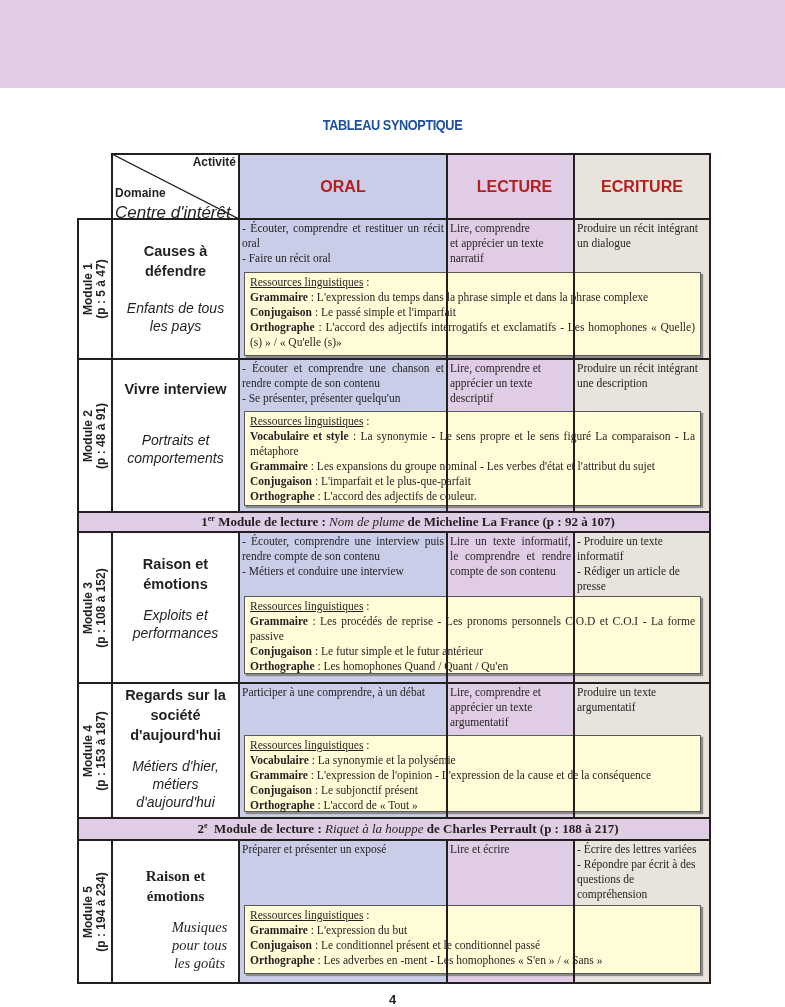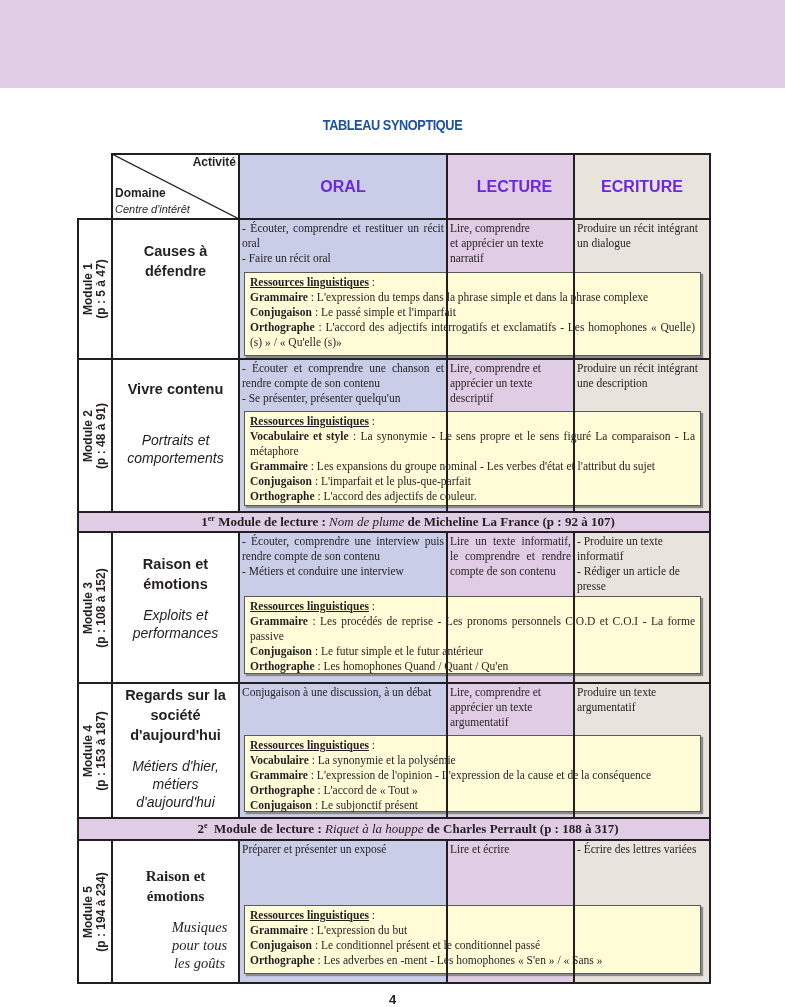--- a/index.html
+++ b/index.html
@@ -3,70 +3,71 @@
 <meta charset="utf-8">
 <style>
   html, body { margin:0; padding:0; }
   body { width:785px; height:1007px; background:#ffffff; position:relative; overflow:hidden; font-family:"Liberation Serif", serif; color:#231f20; }
   .topband { position:absolute; left:0; top:0; width:785px; height:88px; background:#e0cde5; }
   .title { position:absolute; left:0; width:785px; top:116px; text-align:center; font-family:"Liberation Sans", sans-serif; font-weight:bold; font-size:15px; color:#1f4fa0; letter-spacing:-0.5px; transform:scaleX(0.85); }
   .abs { position:absolute; box-sizing:border-box; }
   .bg-oral { background:#c9cde8; }
   .bg-lect { background:#e0cde5; }
   .bg-ecri { background:#e8e3dc; }
-  .hdr { font-family:"Liberation Sans", sans-serif; font-weight:bold; font-size:16px; color:#6d28d9; display:flex; align-items:center; justify-content:center; }
+  .hdr { font-family:"Liberation Sans", sans-serif; font-weight:bold; font-size:16px; color:#b91c1c; display:flex; align-items:center; justify-content:center; }
   .vline { position:absolute; background:#231f20; }
   .hline { position:absolute; background:#231f20; }
   .cell { font-size:11.5px; line-height:15px; padding:2px 3px; overflow:hidden; }
   .cell div { white-space:normal; }
   .justify { text-align:justify; }
   .domain { font-family:"Liberation Sans", sans-serif; text-align:center; display:flex; flex-direction:column; align-items:center; }
   .domain .dt { font-weight:bold; font-size:14.5px; line-height:20px; }
   .domain .ci { font-style:italic; font-size:14px; line-height:18px; }
   .domain .ci.serif { font-family:"Liberation Serif", serif; font-size:14.5px;margin-left:48px; }
   .domain .dt.serif { font-family:"Liberation Serif", serif; font-size:15px; }
   .modlabel { display:flex; align-items:center; justify-content:center; }
   .modlabel .rot { transform:rotate(-90deg); white-space:nowrap; text-align:center; font-family:"Liberation Sans", sans-serif; font-weight:bold; font-size:12px; line-height:13px; }
   .res { position:absolute; box-sizing:border-box; background:#fffcd7; border:1px solid #5a5a5a; box-shadow:2px 2px 1px #8a8a8a; font-size:11.5px; line-height:15px; padding:2px 5px; }
-  .res .rh { font-weight:bold; text-decoration:underline; }
+  .res .rh { font-weight:normal; text-decoration:underline; }
   .res b { font-weight:bold; }
   .banner { background:#e0cde5; font-size:13px; font-weight:bold; display:flex; align-items:center; justify-content:center;padding-left:28px; }
   .banner i { font-weight:normal; font-style:italic; }
   .corner { background:#ffffff; font-family:"Liberation Sans", sans-serif; }
   .pagenum { position:absolute; left:0; width:785px; top:992px; text-align:center; font-family:"Liberation Sans", sans-serif; font-weight:bold; font-size:13px; }
 </style>
 </head>
 <body>
 
 <div class="topband"></div>
 <div class="title">TABLEAU SYNOPTIQUE</div>
 
 <div id="table">
 
   <div class="abs corner" style="left:112px;top:154px;width:127px;height:65px;">
     <svg class="abs" style="left:0;top:0;" width="127" height="65">
         <line x1="0" y1="0" x2="127" y2="65" stroke="#231f20" stroke-width="1.2"></line>
       </svg>
     <span class="abs" style="right:3px;top:1px;font-weight:bold;font-size:12px;">Activité</span>
     <span class="abs" style="left:3px;top:32px;font-weight:bold;font-size:12px;">Domaine</span>
-    <span class="abs" style="left:3px;top:49px;font-style:italic;font-size:11px;">Centre d'intérêt</span>
+    <span class="abs" style="left:3px;top:49px;font-style:italic;font-size:17px;">Centre d'intérêt</span>
   </div>
   <div class="abs hdr bg-oral" style="left:239px;top:154px;width:208px;height:65px;">ORAL</div>
   <div class="abs hdr bg-lect" style="left:447px;top:154px;width:135px;height:65px;">LECTURE</div>
   <div class="abs hdr bg-ecri" style="left:574px;top:154px;width:136px;height:65px;">ECRITURE</div>
 
   <div id="rows">
       <div class="abs modlabel" style="left:78px;top:219px;width:34px;height:140px;">
       <div class="rot">
           <div>Module 1</div>
           <div>(p : 5 à 47)</div>
         </div>
       </div>
       <div class="abs domain" style="left:112px;top:219px;width:127px;height:140px;padding:0 6px;">
       <div class="dt" style="position:absolute;top:22px;left:6px;right:6px;">Causes à défendre</div>
+      <div class="ci" style="position:absolute;top:80px;left:6px;right:6px;">Enfants de tous les pays</div>
       </div>
       <div class="abs cell bg-oral justify" style="left:239px;top:219px;width:208px;height:140px;">
         <div>- Écouter, comprendre et restituer un récit oral</div>
         <div>- Faire un récit oral</div>
       </div>
       <div class="abs cell bg-lect " style="left:447px;top:219px;width:127px;height:140px;">
         <div>Lire, comprendre</div>
         <div>et apprécier un texte narratif</div>
       </div>
       <div class="abs cell bg-ecri " style="left:574px;top:219px;width:136px;height:140px;">
@@ -78,21 +79,21 @@
         <div style="text-align:justify;"><b>Conjugaison</b> : <span>Le passé simple et l'imparfait</span></div>
         <div style="text-align:justify;"><b>Orthographe</b> : <span>L'accord des adjectifs interrogatifs et exclamatifs - Les homophones « Quelle)(s) » / « Qu'elle (s)»</span></div>
       </div>
       <div class="abs modlabel" style="left:78px;top:359px;width:34px;height:153px;">
       <div class="rot">
           <div>Module 2</div>
           <div>(p : 48 à 91)</div>
         </div>
       </div>
       <div class="abs domain" style="left:112px;top:359px;width:127px;height:153px;padding:0 6px;">
-      <div class="dt" style="position:absolute;top:20px;left:6px;right:6px;">Vivre contenu</div>
+      <div class="dt" style="position:absolute;top:20px;left:6px;right:6px;">Vivre interview</div>
       <div class="ci" style="position:absolute;top:72px;left:6px;right:6px;">Portraits et comportements</div>
       </div>
       <div class="abs cell bg-oral justify" style="left:239px;top:359px;width:208px;height:153px;">
         <div>- Écouter et comprendre une chanson et rendre compte de son contenu</div>
         <div>- Se présenter, présenter quelqu'un</div>
       </div>
       <div class="abs cell bg-lect " style="left:447px;top:359px;width:127px;height:153px;">
         <div>Lire, comprendre et apprécier un texte descriptif</div>
       </div>
       <div class="abs cell bg-ecri " style="left:574px;top:359px;width:136px;height:153px;">
@@ -136,67 +137,68 @@
       <div class="rot">
           <div>Module 4</div>
           <div>(p : 153 à 187)</div>
         </div>
       </div>
       <div class="abs domain" style="left:112px;top:683px;width:127px;height:135px;padding:0 6px;">
       <div class="dt" style="position:absolute;top:2px;left:6px;right:6px;">Regards sur la société d'aujourd'hui</div>
       <div class="ci" style="position:absolute;top:74px;left:6px;right:6px;">Métiers d'hier, métiers d'aujourd'hui</div>
       </div>
       <div class="abs cell bg-oral justify" style="left:239px;top:683px;width:208px;height:135px;">
-        <div>Conjugaison à une discussion, à un débat</div>
+        <div>Participer à une comprendre, à un débat</div>
       </div>
       <div class="abs cell bg-lect " style="left:447px;top:683px;width:127px;height:135px;">
         <div>Lire, comprendre et apprécier un texte argumentatif</div>
       </div>
       <div class="abs cell bg-ecri " style="left:574px;top:683px;width:136px;height:135px;">
         <div>Produire un texte argumentatif</div>
       </div>
       <div class="res" style="left:244px;top:735px;width:457px;height:77px;">
         <div><span class="rh">Ressources linguistiques</span> :</div>
         <div style="text-align:justify;"><b>Vocabulaire</b> : <span>La synonymie et la polysémie</span></div>
         <div style="text-align:justify;"><b>Grammaire</b> : <span>L'expression de l'opinion - L'expression de la cause et de la conséquence</span></div>
+        <div style="text-align:justify;"><b>Conjugaison</b> : <span>Le subjonctif présent</span></div>
         <div style="text-align:justify;"><b>Orthographe</b> : <span>L'accord de « Tout »</span></div>
-        <div style="text-align:justify;"><b>Conjugaison</b> : <span>Le subjonctif présent</span></div>
       </div>
       <div class="abs modlabel" style="left:78px;top:840px;width:34px;height:143px;">
       <div class="rot">
           <div>Module 5</div>
           <div>(p : 194 à 234)</div>
         </div>
       </div>
       <div class="abs domain" style="left:112px;top:840px;width:127px;height:143px;padding:0 6px;">
       <div class="dt serif" style="position:absolute;top:26px;left:6px;right:6px;">Raison et émotions</div>
       <div class="ci serif" style="position:absolute;top:78px;left:6px;right:6px;">Musiques pour tous les goûts</div>
       </div>
       <div class="abs cell bg-oral justify" style="left:239px;top:840px;width:208px;height:143px;">
         <div>Préparer et présenter un exposé</div>
       </div>
       <div class="abs cell bg-lect " style="left:447px;top:840px;width:127px;height:143px;">
         <div>Lire et écrire</div>
       </div>
       <div class="abs cell bg-ecri " style="left:574px;top:840px;width:136px;height:143px;">
         <div>- Écrire des lettres variées</div>
+        <div>- Répondre par écrit à des questions de compréhension</div>
       </div>
       <div class="res" style="left:244px;top:905px;width:457px;height:69px;">
         <div><span class="rh">Ressources linguistiques</span> :</div>
         <div style="text-align:justify;"><b>Grammaire</b> : <span>L'expression du but</span></div>
         <div style="text-align:justify;"><b>Conjugaison</b> : <span>Le conditionnel présent et le conditionnel passé</span></div>
         <div style="text-align:justify;"><b>Orthographe</b> : <span>Les adverbes en -ment - Les homophones « S'en » / « Sans »</span></div>
       </div>
     </div>
 
   <div class="abs banner" style="left:78px;top:512px;width:632px;height:20px;">
     <span><span>1</span><sup style="font-size:8px;">er</sup><span style="white-space:pre;"> Module de lecture : </span><i>Nom de plume</i><span style="white-space:pre;"> de Micheline La France (p : 92 à 107)</span></span>
   </div>
   <div class="abs banner" style="left:78px;top:818px;width:632px;height:22px;">
-    <span><span>2</span><sup style="font-size:8px;">e</sup><span style="white-space:pre;">  Module de lecture : </span><i>Riquet à la houppe</i><span style="white-space:pre;"> de Charles Perrault (p : 188 à 317)</span></span>
+    <span><span>2</span><sup style="font-size:8px;">e</sup><span style="white-space:pre;">  Module de lecture : </span><i>Riquet à la houppe</i><span style="white-space:pre;"> de Charles Perrault (p : 188 à 217)</span></span>
   </div>
 
   <div id="lines">
       <div class="hline" style="left:112px;top:153px;width:599px;height:2px;"></div>
       <div class="hline" style="left:78px;top:218px;width:633px;height:2px;"></div>
       <div class="hline" style="left:78px;top:358px;width:633px;height:2px;"></div>
       <div class="hline" style="left:78px;top:511px;width:633px;height:2px;"></div>
       <div class="hline" style="left:78px;top:531px;width:633px;height:2px;"></div>
       <div class="hline" style="left:78px;top:682px;width:633px;height:2px;"></div>
       <div class="hline" style="left:78px;top:817px;width:633px;height:2px;"></div>

